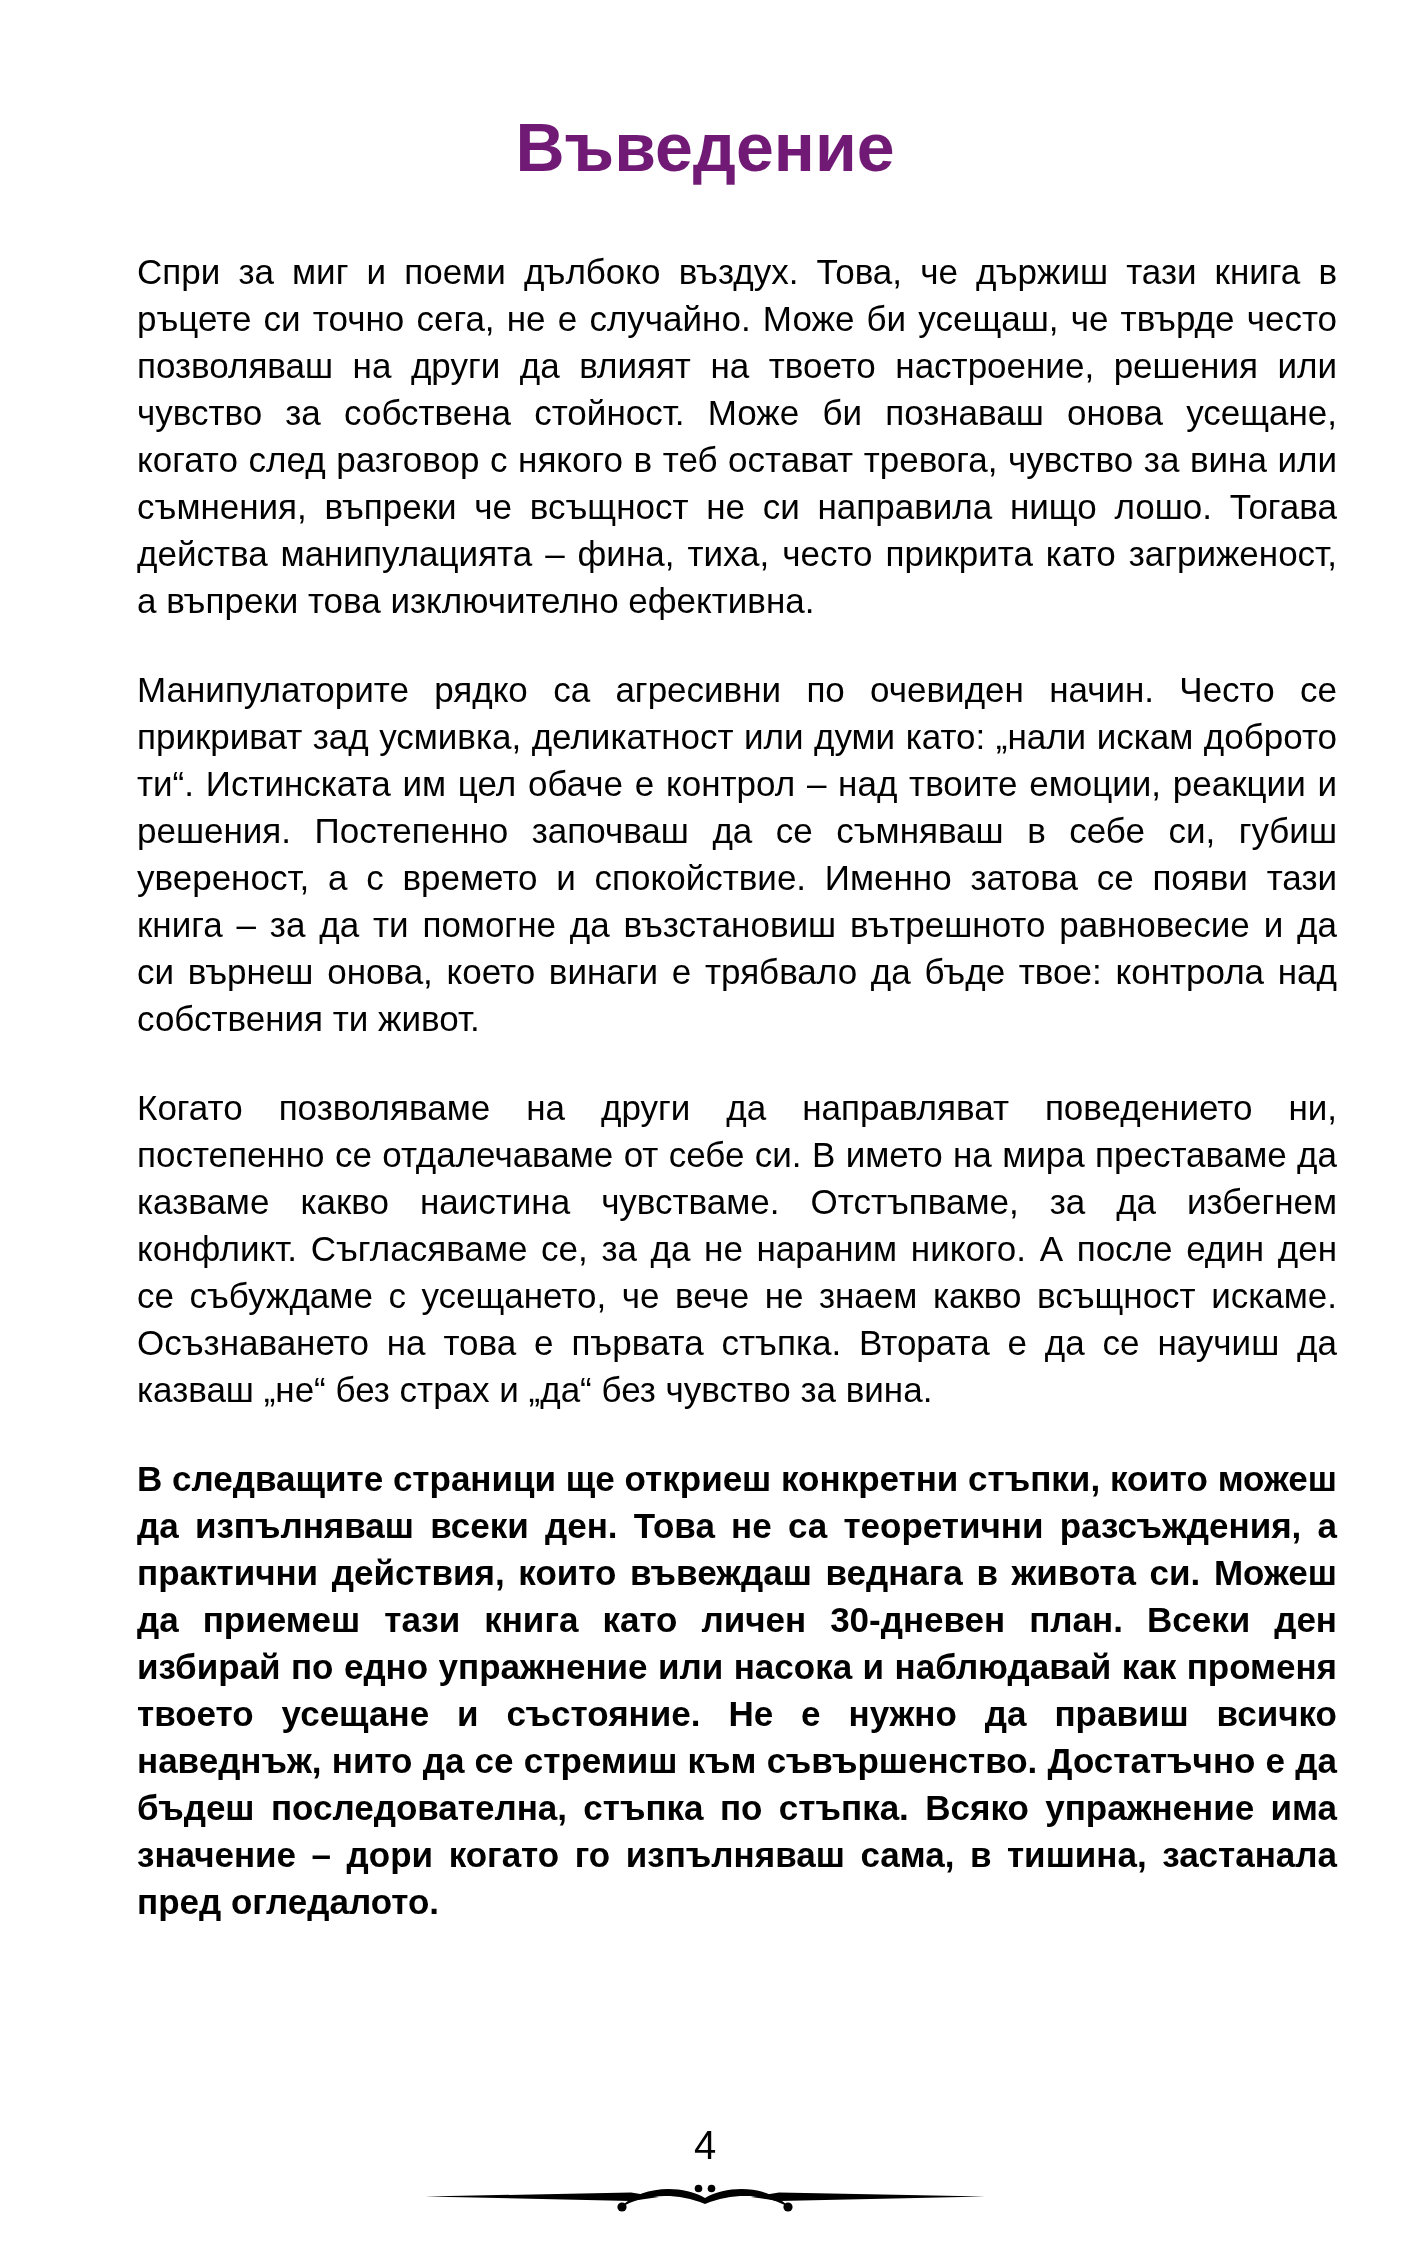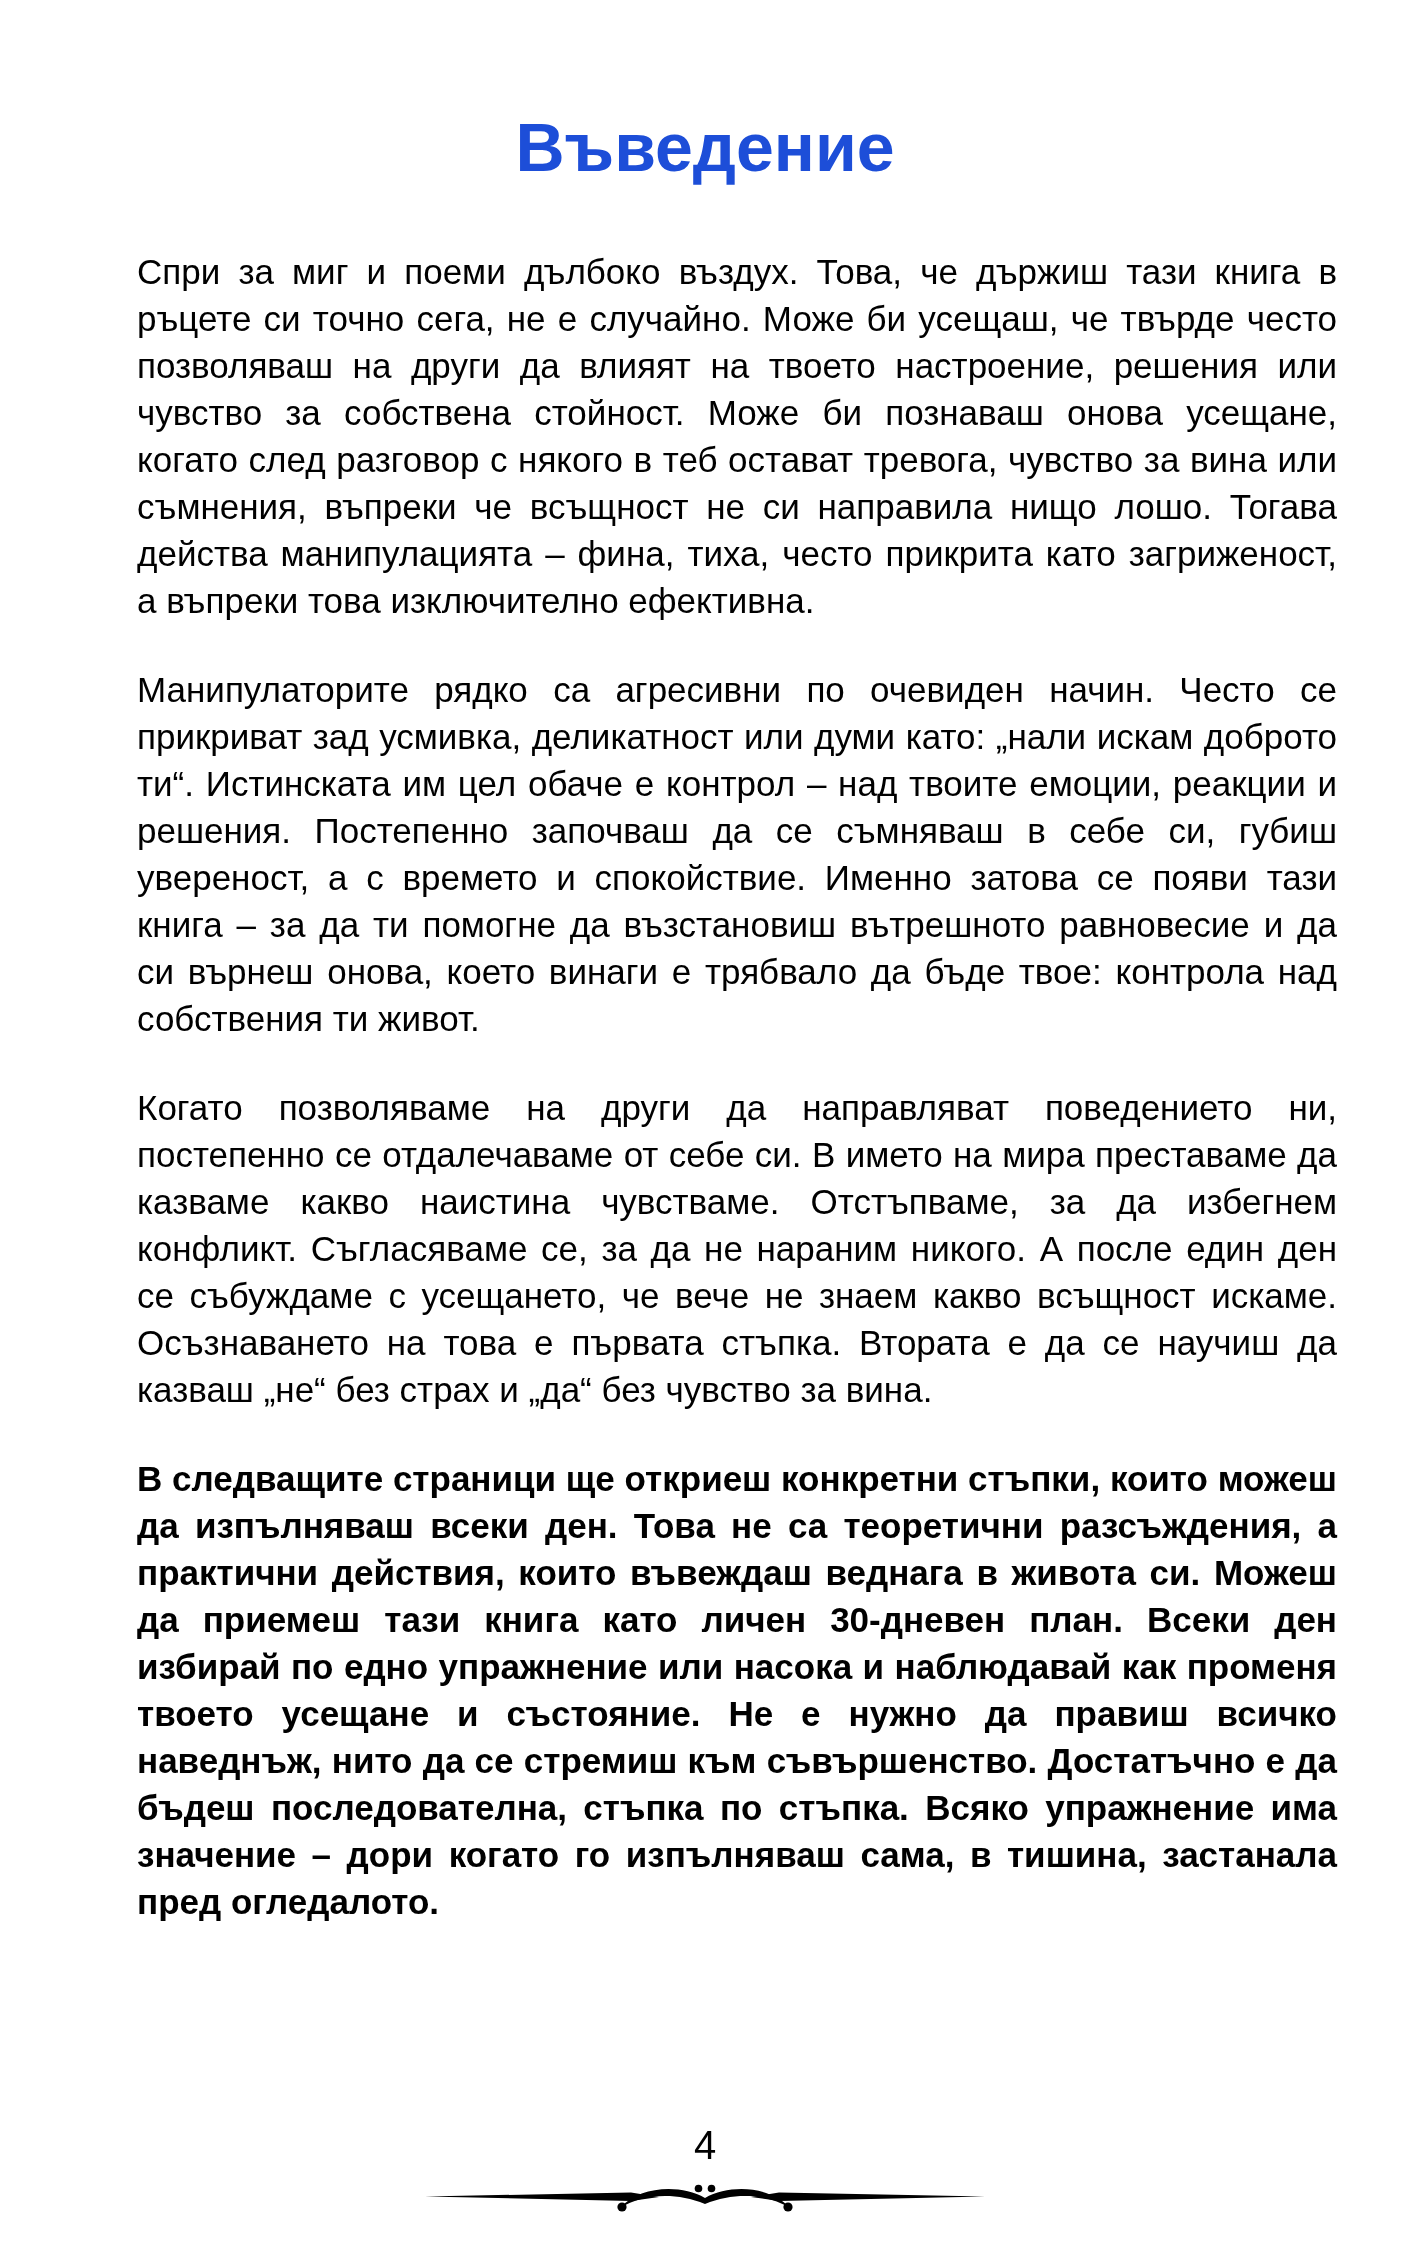--- a/index.html
+++ b/index.html
@@ -16,21 +16,21 @@
     font-family: "Liberation Sans", sans-serif;
     overflow: hidden;
     box-sizing: border-box;
   }
   .page-title {
     margin: 108px 0 0 0;
     text-align: center;
     font-size: 68px;
     font-weight: 700;
     letter-spacing: 0px;
-    color: #1d4ed8;
+    color: #701a75;
     font-family: "Liberation Sans", sans-serif;
   }
   .page-body {
     margin: 62px 73px 0 137px;
   }
   .page-body p {
     margin: 0 0 42px 0;
     font-size: 35px;
     line-height: 47px;
     text-align: justify;

